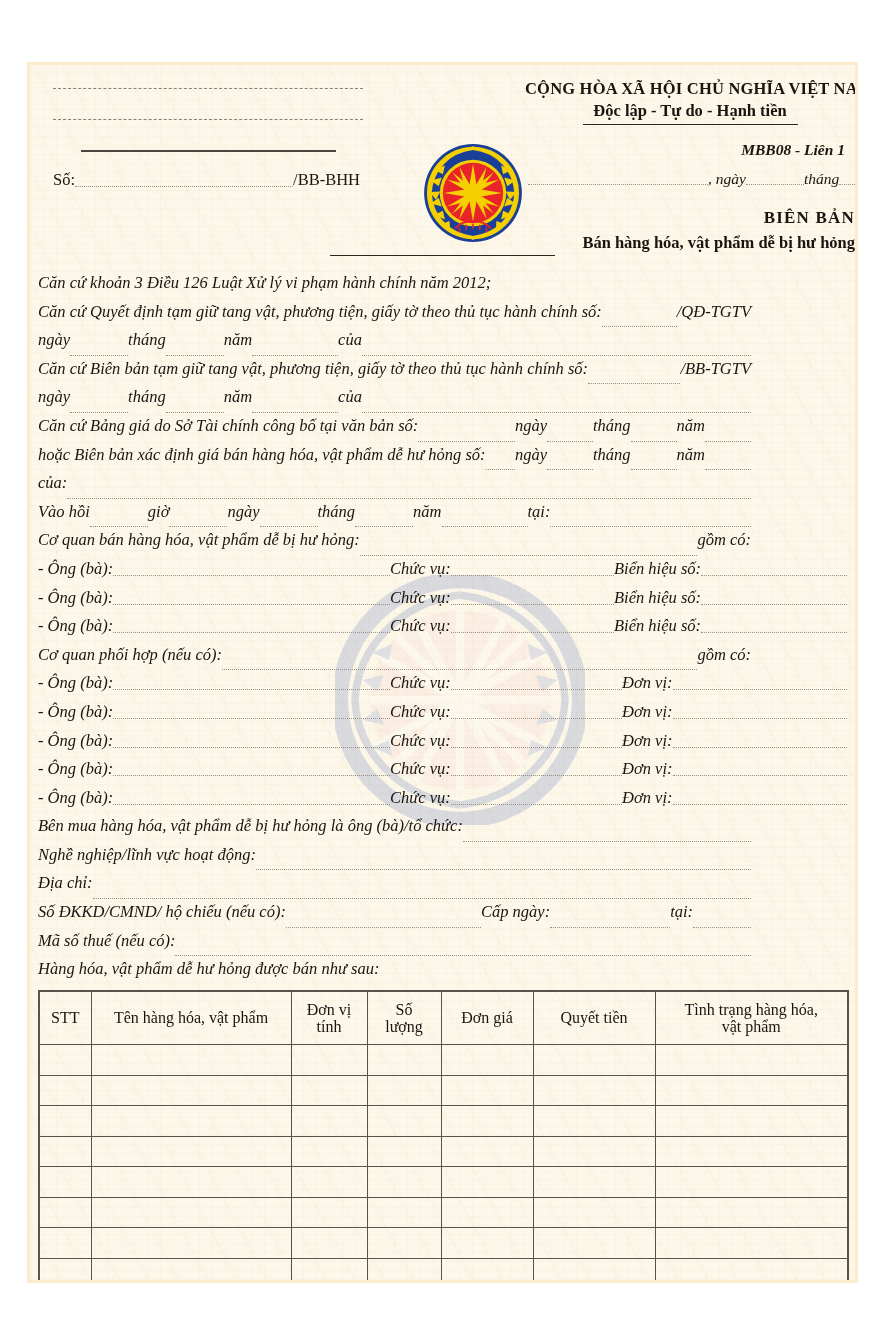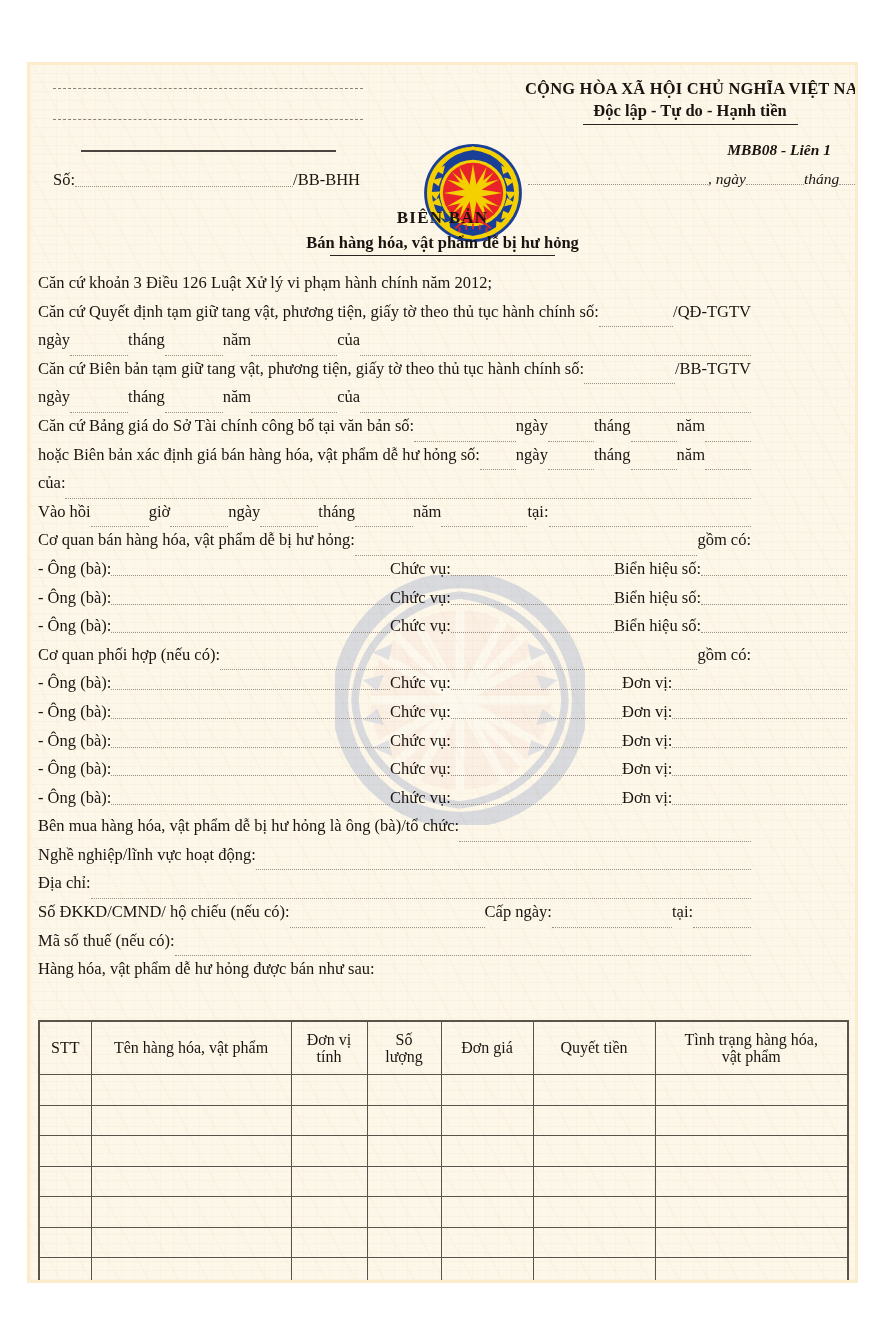--- a/index.html
+++ b/index.html
@@ -114,41 +114,41 @@
     margin: 3px auto 0;
     border-bottom: 1.6px solid #2a2520;
     height: 0;
   }
   .form-code {
     font-size: 15.5px;
     font-weight: bold;
     font-style: italic;
     text-align: right;
     margin-top: 16px;
-    padding-right: 24px;
+    padding-right: 10px;
   }
   .date-line {
     position: absolute;
     left: 498px;
     top: 105px;
     width: 330px;
     font-size: 15.5px;
     font-style: italic;
     display: flex;
     align-items: flex-start;
     white-space: nowrap;
   }
 
   
   .title-block {
     position: absolute;
     left: 0;
     top: 143px;
     width: 825px;
-    text-align: center;
+    text-align: right;
   }
   .title-main {
     font-size: 17px;
     font-weight: bold;
     letter-spacing: 1.2px;
   }
   .title-sub {
     font-size: 16.5px;
     font-weight: bold;
     margin-top: 5px;
@@ -159,20 +159,21 @@
     border-bottom: 1.8px solid #2a2520;
     height: 0;
   }
 
   
   .body {
     position: absolute;
     left: 0;
     top: 208px;
     width: 729px;
+    font-style: italic;
   }
   .ln {
     position: relative;
     display: flex;
     align-items: baseline;
     font-size: 16.5px;
     height: 28.6px;
     padding-left: 8px;
     padding-right: 8px;
     white-space: nowrap;
@@ -202,21 +203,21 @@
     white-space: nowrap;
     top: 0;
     text-align: center;
   }
   .offrow .seg .fill { margin-bottom: 3px; }
 
   
   .tbl {
     position: absolute;
     left: 8px;
-    top: 955px;
+    top: 925px;
     width: 809px;
     border-collapse: collapse;
     font-size: 16px;
     table-layout: fixed;
   }
   .tbl th, .tbl td {
     border: 1.4px solid #5a534c;
     text-align: center;
     vertical-align: middle;
     padding: 0 3px;

